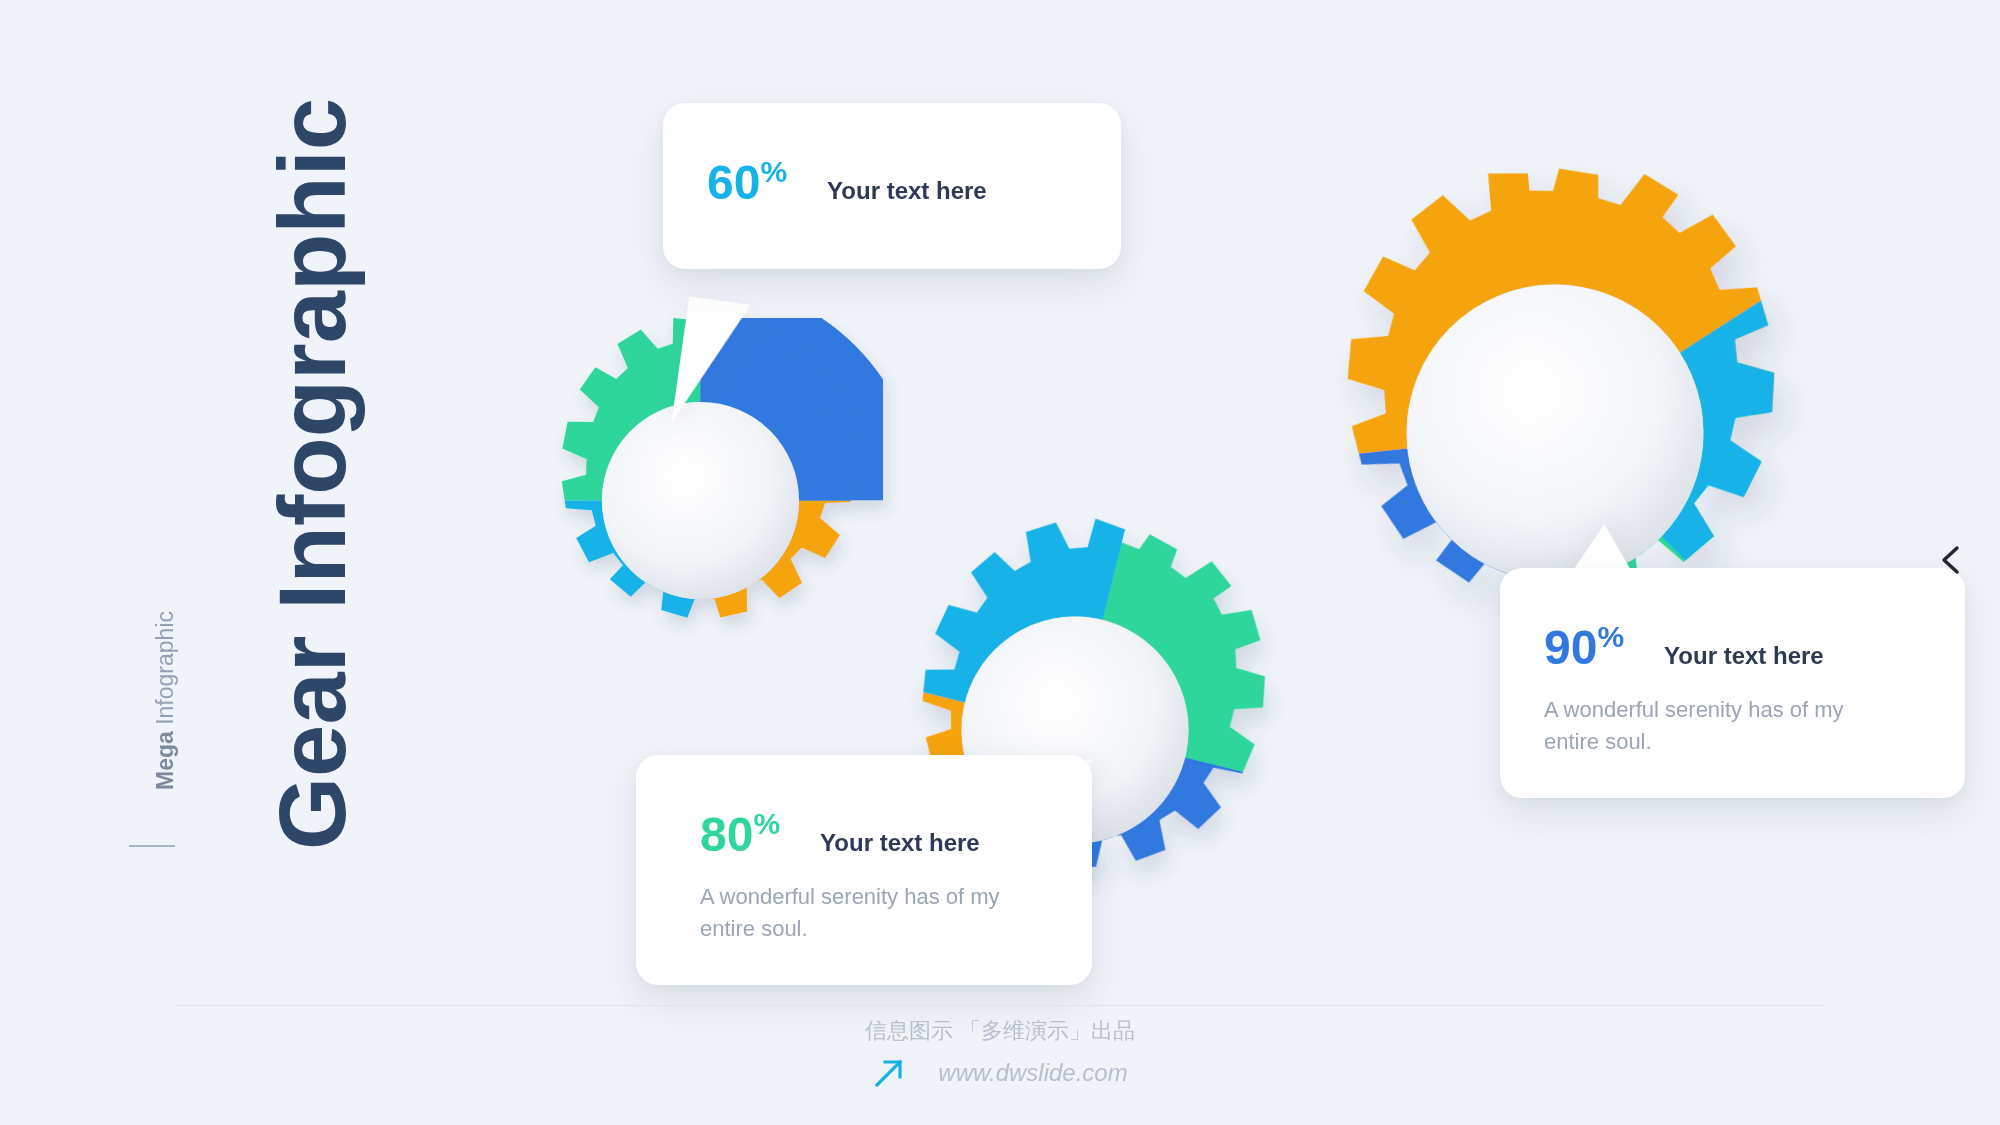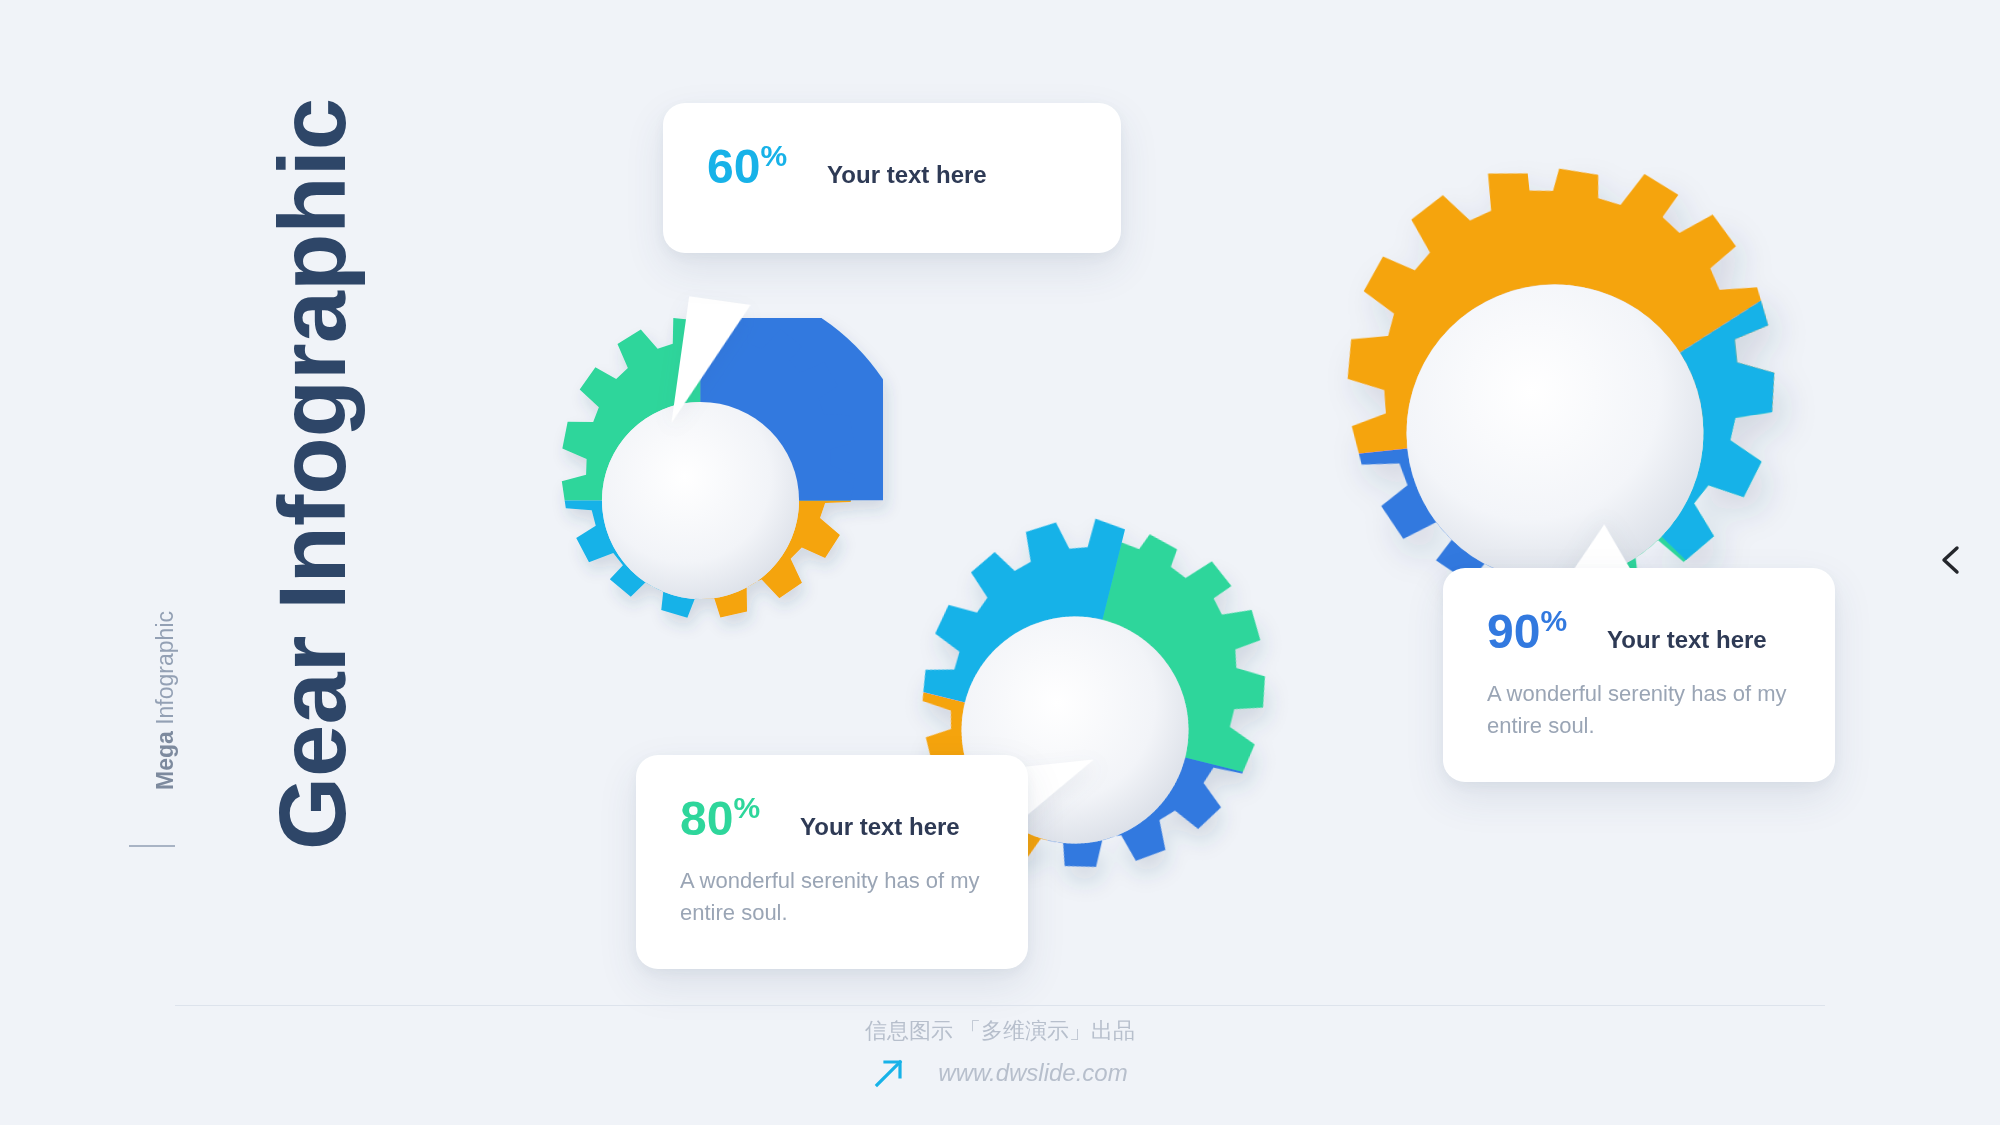--- a/index.html
+++ b/index.html
@@ -64,40 +64,41 @@
     display:flex;
     align-items:baseline;
     gap:40px;
     margin-bottom:22px;
   }
   .pct {
     font-size:48px;
     font-weight:bold;
     line-height:1;
     white-space:nowrap;
+    margin-top:16px;
   }
   .pct .sym { font-size:30px; vertical-align:super; line-height:1; }
   .callout-title {
     font-size:24px;
     font-weight:bold;
     color:#2E3A55;
     white-space:nowrap;
     text-align:center;
   }
   .callout-body {
     font-size:22px;
     line-height:1.45;
     color:#9AA5B5;
     max-width:330px;
   }
 
   
   #callout-60 { left:663px;  top:103px;  width:458px; }
-  #callout-80 { left:636px;  top:755px;  width:392px; }
-  #callout-90 { left:1443px; top:568px;  width:392px; }
+  #callout-80 { left:636px;  top:755px;  width:456px;padding-left:20px; }
+  #callout-90 { left:1500px; top:568px;  width:465px; }
 
   
   .tail { position:absolute; width:0; height:0; }
   #tail-60 {
     left:680px; top:300px;
     border-left:0 solid transparent;
     border-right:62px solid transparent;
     border-top:128px solid #FFFFFF;
     transform:rotate(8deg);
     filter:drop-shadow(0 8px 10px rgba(45,70,104,0.06));

